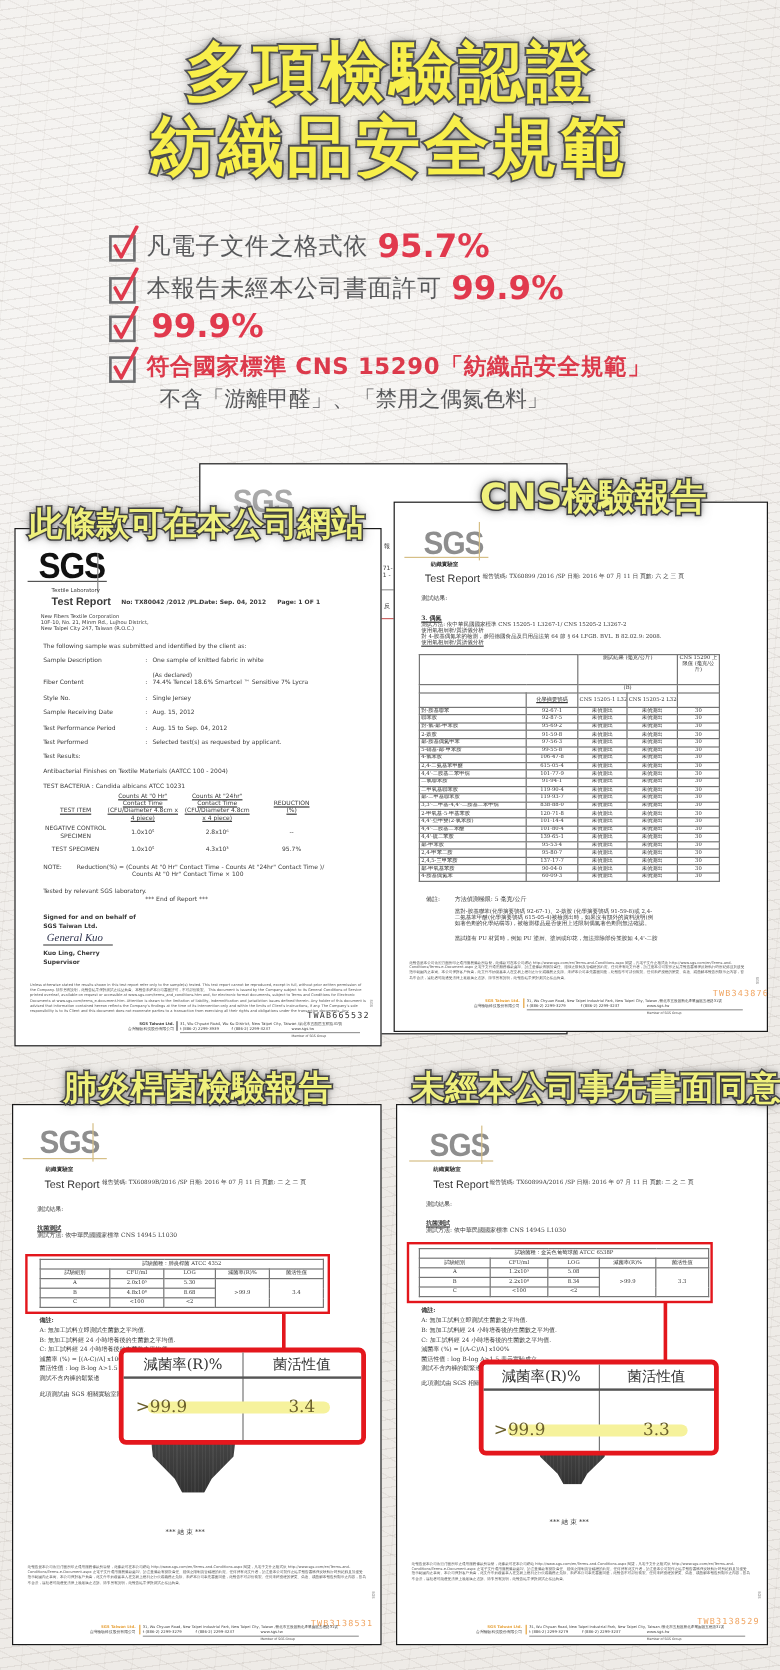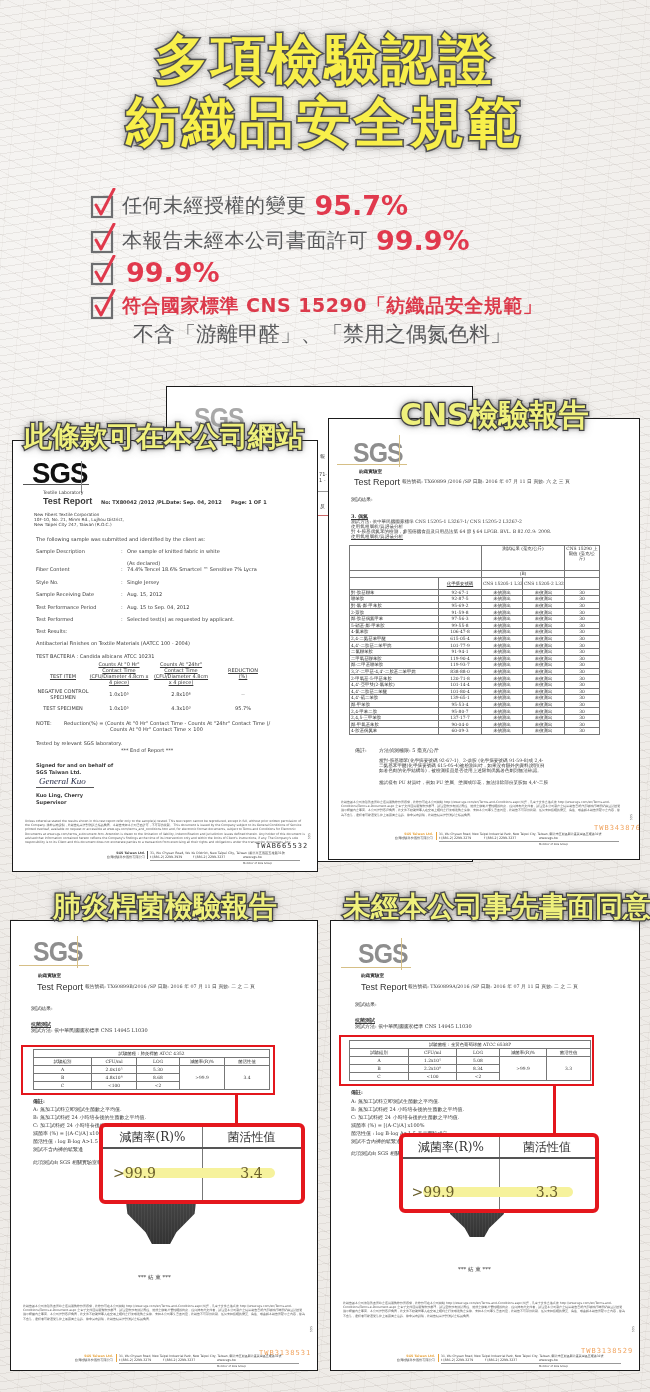--- a/index.html
+++ b/index.html
@@ -17,21 +17,21 @@
     position:absolute;left:0;width:650px;text-align:center;
     font-family:"DejaVu Sans",sans-serif;font-weight:bold;font-size:54px;letter-spacing:3px;line-height:60px;
     color:#f8ef4a;-webkit-text-stroke:3px #55565a;paint-order:stroke fill;
     text-shadow:0 0 5px rgba(60,60,60,.85),0 0 12px rgba(110,110,110,.6);
   }
   .check-row{position:absolute;left:88px;height:34px;display:flex;align-items:center;white-space:nowrap;}
   .check-row svg{flex:none;}
   .check-text{font-size:20px;color:#58595b;margin-left:4px;letter-spacing:0.5px;}
   .check-text.red{color:#dc3a4b;font-size:19px;font-weight:bold;}
   .check-pct{font-size:27px;font-weight:bold;color:#e1394d;margin-left:8px;}
-  .check-note{position:absolute;left:133px;top:320px;font-size:21px;color:#58595b;white-space:nowrap;}
+  .check-note{position:absolute;left:133px;top:320px;font-size:18px;color:#58595b;white-space:nowrap;}
 
   .sec-title{
     position:absolute;white-space:nowrap;font-weight:bold;font-size:28px;line-height:34px;z-index:20;
     color:#eff07c;-webkit-text-stroke:2.5px #4a4a4c;paint-order:stroke fill;letter-spacing:0px;
     text-shadow:0 0 4px rgba(40,40,40,.9),0 0 9px rgba(90,90,90,.7);
   }
 
   .doc{position:absolute;background:#fff;border:1.6px solid #1b1b1b;box-sizing:border-box;overflow:hidden;}
   .t{position:absolute;white-space:nowrap;color:#3a3a3a;font-size:5px;line-height:6px;}
   .serif{font-family:"DejaVu Serif",serif;}
@@ -78,21 +78,21 @@
 
 <div class="main-title" style="top:30px">多項檢驗認證</div>
 <div class="main-title" style="top:93px">紡織品安全規範</div>
 
 <div>
   <div class="check-row" style="top:188px">
     <svg width="30" height="34" viewBox="0 0 30 34">
         <rect x="4" y="9" width="20" height="20" fill="none" stroke="#6d6e70" stroke-width="2.2"></rect>
         <path d="M8 17 L13 26 L26 1" fill="none" stroke="#e0394c" stroke-width="3" stroke-linecap="round" stroke-linejoin="round"></path>
       </svg>
-    <span class="check-text">任何未經授權的變更</span>
+    <span class="check-text">凡電子文件之格式依</span>
     <span class="check-pct">95.7%</span>
   </div>
   <div class="check-row" style="top:223px">
     <svg width="30" height="34" viewBox="0 0 30 34">
         <rect x="4" y="9" width="20" height="20" fill="none" stroke="#6d6e70" stroke-width="2.2"></rect>
         <path d="M8 17 L13 26 L26 1" fill="none" stroke="#e0394c" stroke-width="3" stroke-linecap="round" stroke-linejoin="round"></path>
       </svg>
     <span class="check-text">本報告未經本公司書面許可</span>
     <span class="check-pct">99.9%</span>
   </div>

